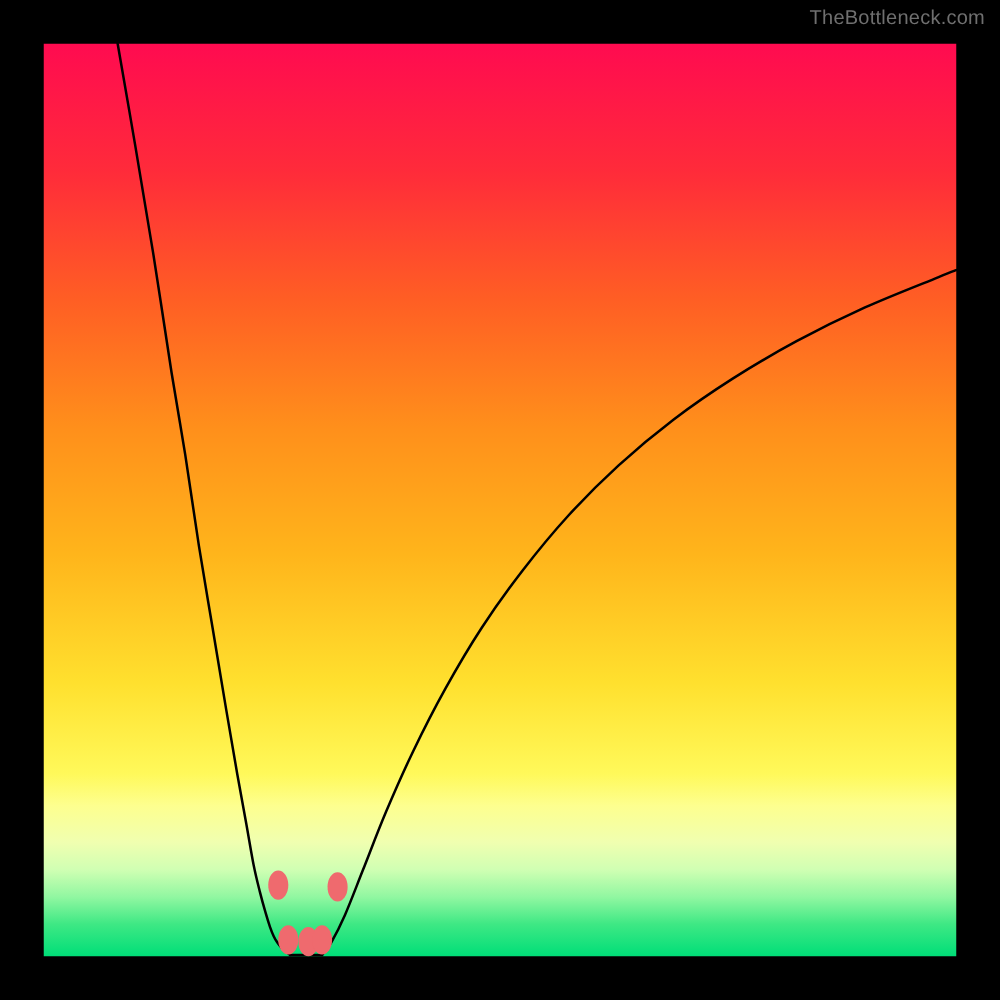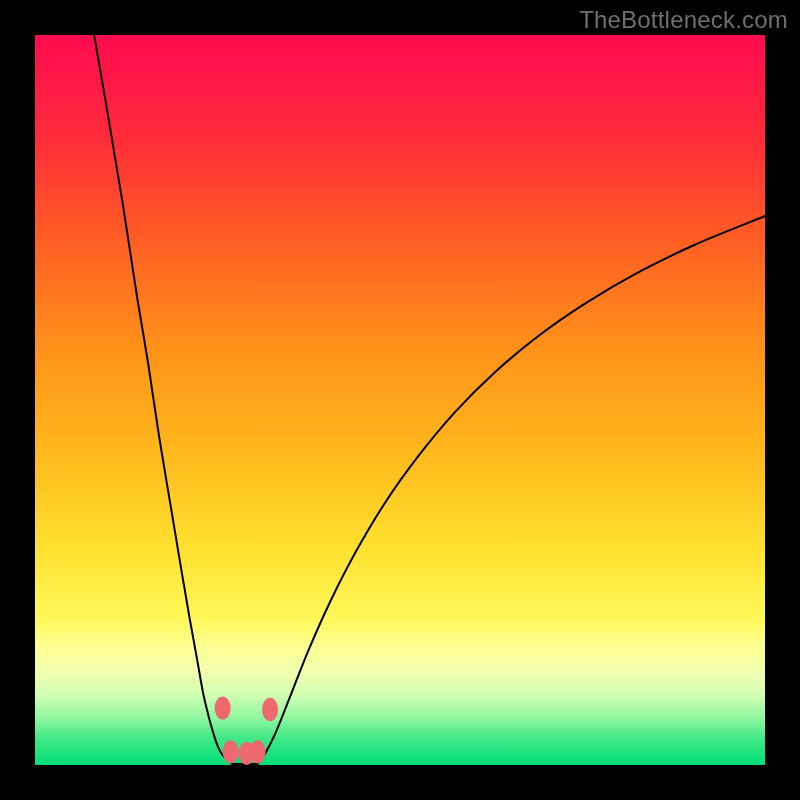--- a/index.html
+++ b/index.html
@@ -25,21 +25,21 @@
     top: 35px;
     width: 730px;
     height: 730px;
     overflow: visible;
   }
   .watermark {
     position: absolute;
     top: 6px;
     right: 12px;
     color: #6f6f6f;
-    font-size: 24px;
+    font-size: 16px;
     font-weight: 500;
     letter-spacing: 0.2px;
   }
 </style>
 </head>
 <body>
 
 <div class="frame">
 
   <div class="watermark">TheBottleneck.com</div>

